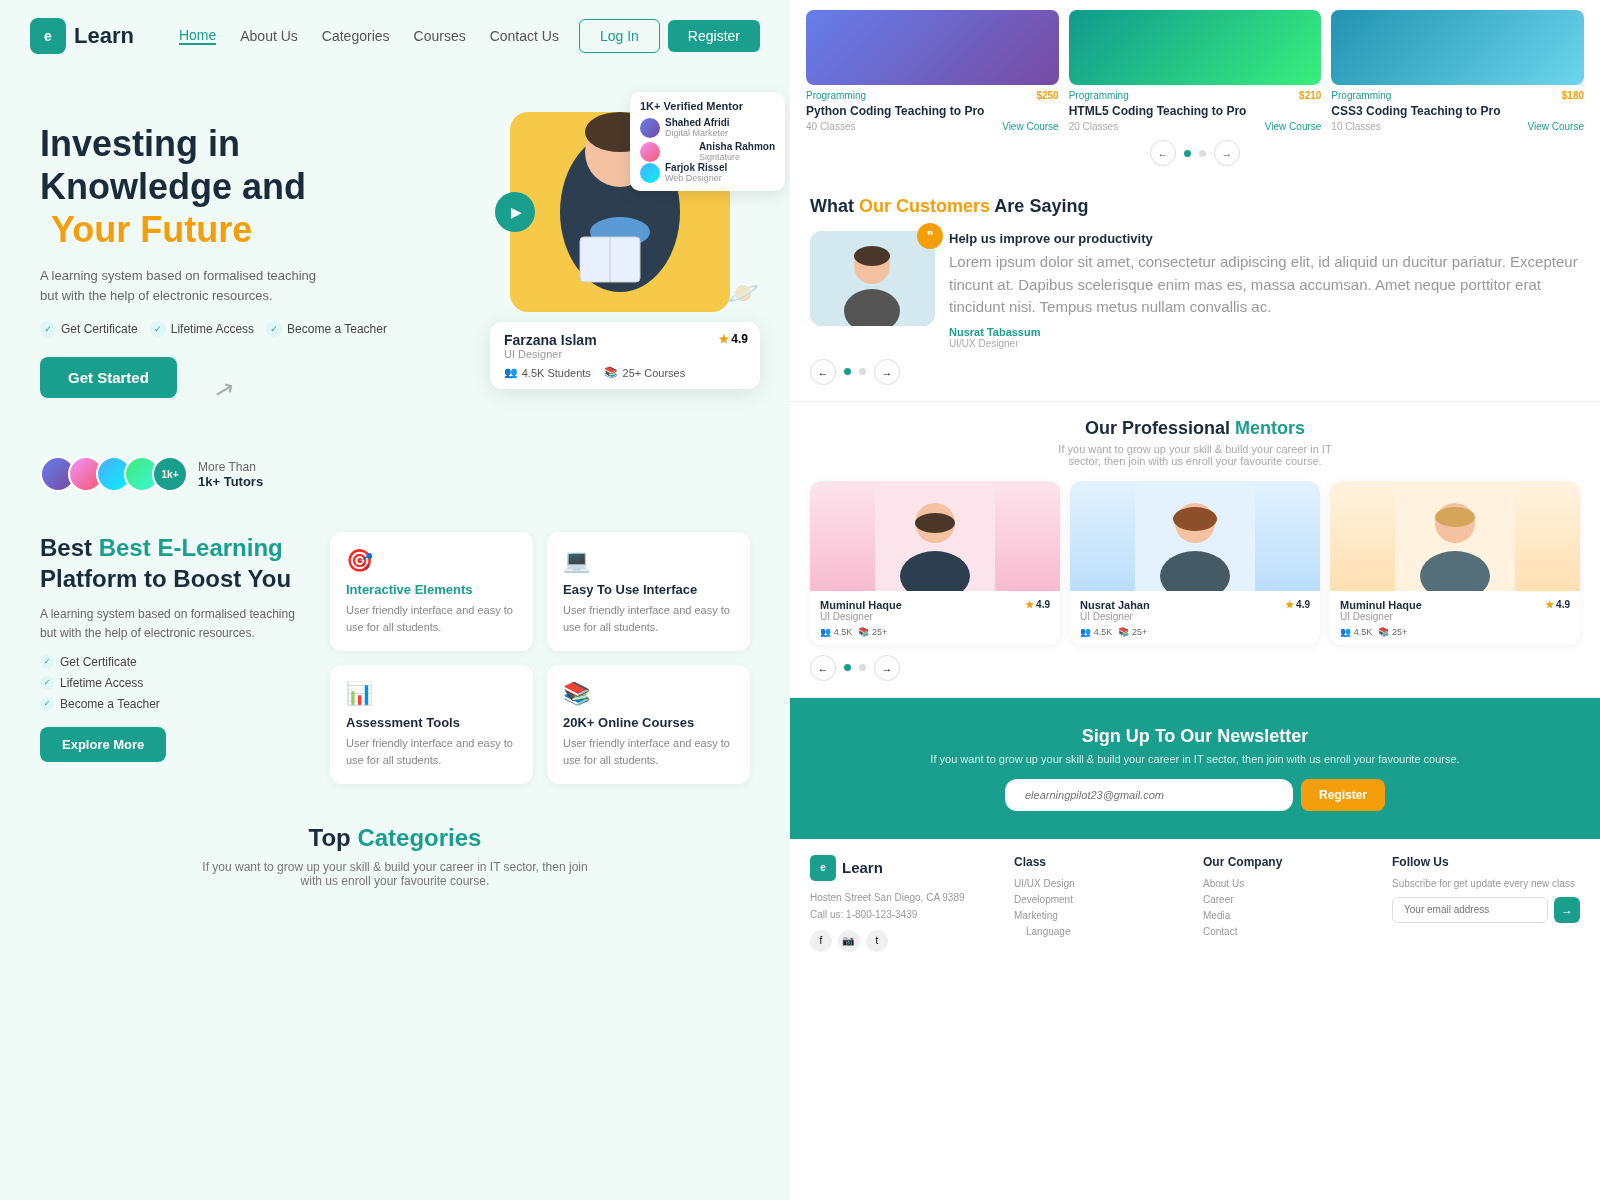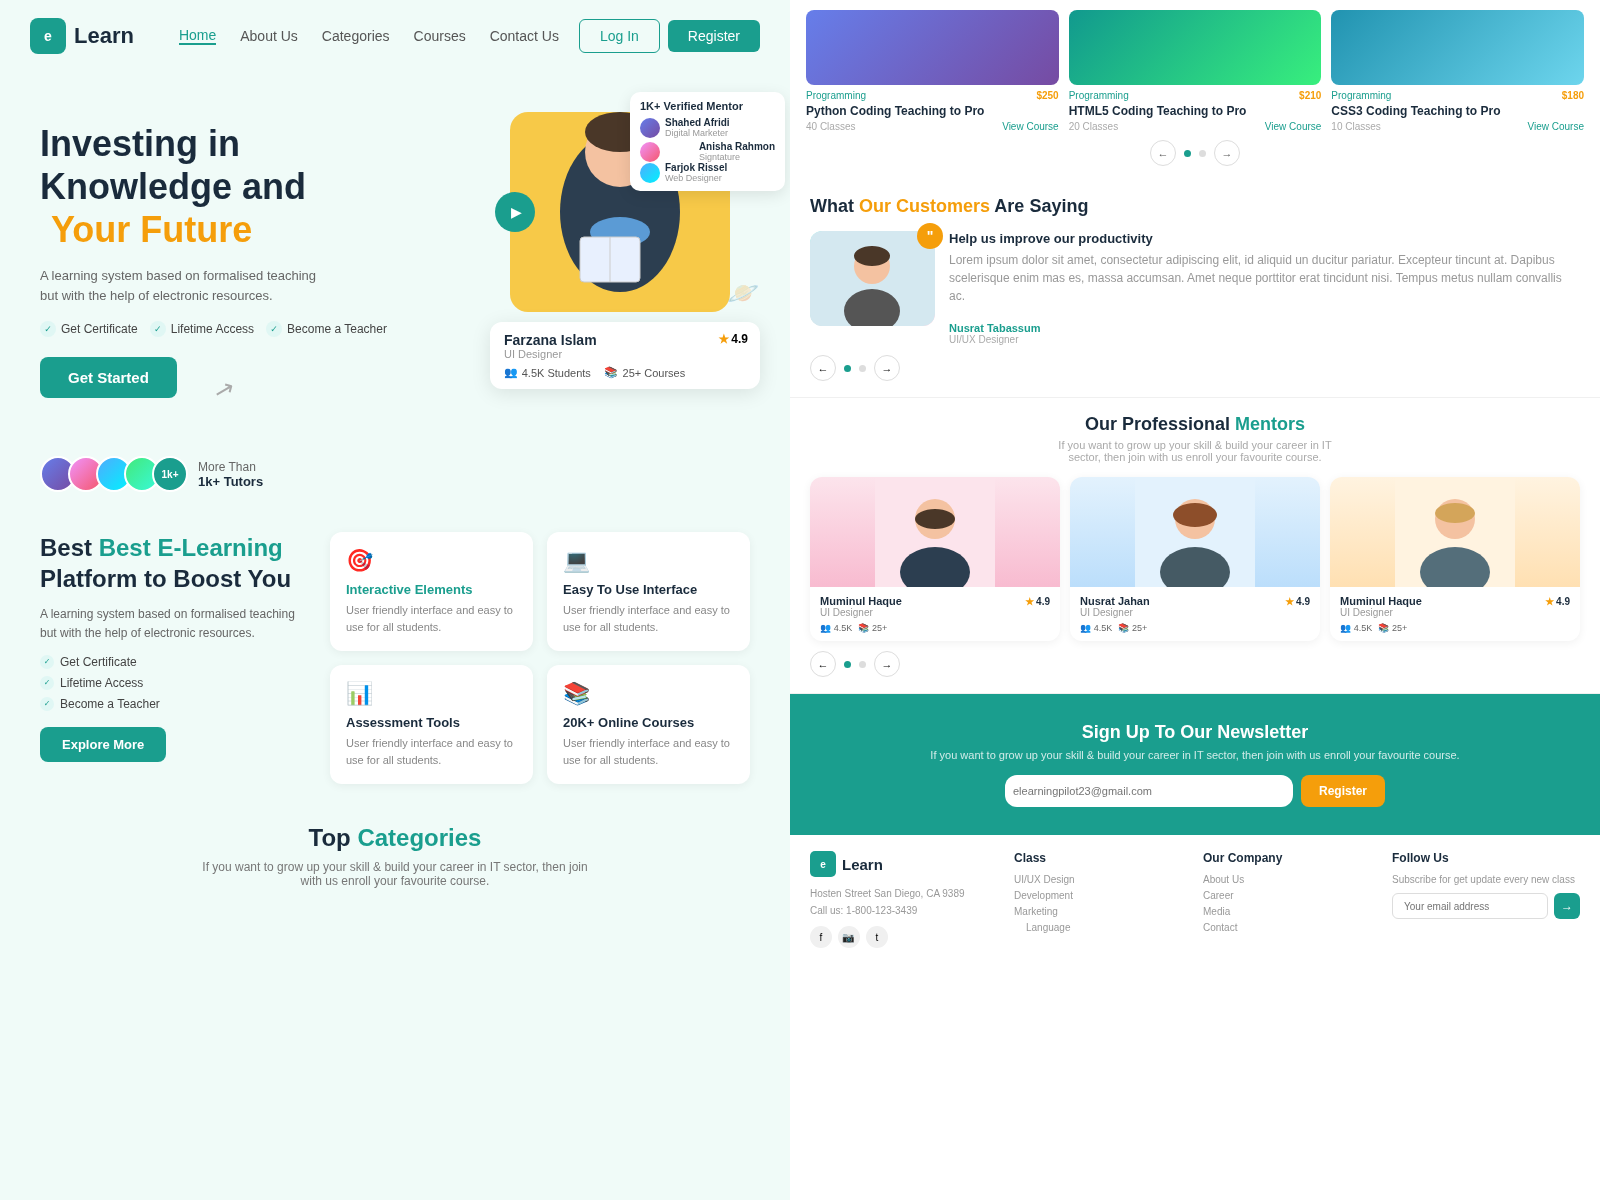--- a/index.html
+++ b/index.html
@@ -311,21 +311,21 @@
           <svg viewBox="0 0 125 95" style="width:125px; height:95px; border-radius:12px;">
             <rect width="125" height="95" fill="#d4e8f0" rx="12"></rect>
             <circle cx="62" cy="35" r="18" fill="#f4c2a1"></circle>
             <ellipse cx="62" cy="80" rx="28" ry="22" fill="#555"></ellipse>
             <ellipse cx="62" cy="25" rx="18" ry="10" fill="#4a3728"></ellipse>
           </svg>
           <div style="position:absolute; top:-8px; right:-8px; width:26px; height:26px; background:#f59e0b; border-radius:50%; display:flex; align-items:center; justify-content:center; color:white; font-size:14px; font-weight:700;">"</div>
         </div>
         <div style="flex:1;">
           <div style="font-size:13px; font-weight:700; color:#1a2b3c; margin-bottom:5px;">Help us improve our productivity</div>
-          <div style="font-size:12px; color:#999; line-height:1.5; margin-bottom:17px;">Lorem ipsum dolor sit amet, consectetur adipiscing elit, id aliquid un ducitur pariatur. Excepteur tincunt at. Dapibus scelerisque enim mas es, massa accumsan. Amet neque porttitor erat tincidunt nisi. Tempus metus nullam convallis ac.</div>
+          <div style="font-size:15px; color:#999; line-height:1.5; margin-bottom:7px;">Lorem ipsum dolor sit amet, consectetur adipiscing elit, id aliquid un ducitur pariatur. Excepteur tincunt at. Dapibus scelerisque enim mas es, massa accumsan. Amet neque porttitor erat tincidunt nisi. Tempus metus nullam convallis ac.</div>
           <div style="font-size:11px; font-weight:600; color:#1a9e8e;">Nusrat Tabassum</div>
           <div style="font-size:10px; color:#aaa;">UI/UX Designer</div>
         </div>
       </div>
 
       <div style="display:flex; align-items:center; gap:8px; margin-top:10px;">
         <div style="width:26px; height:26px; border-radius:50%; border:1px solid #ddd; background:white; display:flex; align-items:center; justify-content:center; cursor:pointer; font-size:11px;">←</div>
         <div style="width:7px; height:7px; border-radius:50%; background:#1a9e8e;"></div>
         <div style="width:7px; height:7px; border-radius:50%; background:#ddd;"></div>
         <div style="width:26px; height:26px; border-radius:50%; border:1px solid #ddd; background:white; display:flex; align-items:center; justify-content:center; cursor:pointer; font-size:11px;">→</div>
@@ -417,21 +417,21 @@
         <div style="width:7px; height:7px; border-radius:50%; background:#1a9e8e;"></div>
         <div style="width:7px; height:7px; border-radius:50%; background:#ddd;"></div>
         <div style="width:26px; height:26px; border-radius:50%; border:1px solid #ddd; background:white; display:flex; align-items:center; justify-content:center; cursor:pointer; font-size:11px;">→</div>
       </div>
     </div>
 
     <div style="background:#1a9e8e; padding:28px 20px; text-align:center;">
       <div style="font-size:18px; font-weight:800; color:white; margin-bottom:6px;">Sign Up To Our Newsletter</div>
       <div style="font-size:11px; color:rgba(255,255,255,0.8); margin-bottom:14px;">If you want to grow up your skill &amp; build your career in IT sector, then join with us enroll your favourite course.</div>
       <div style="display:flex; gap:8px; max-width:380px; margin:0 auto;">
-        <input type="email" style="flex: 1 1 0%; padding: 9px 8px; border-radius: 12px; border: none; font-size: 11px;" placeholder="elearningpilot23@gmail.com">
+        <input type="email" style="flex: 1 1 0%; padding: 9px 20px; border-radius: 12px; border: none; font-size: 11px; font-style: italic;" placeholder="elearningpilot23@gmail.com">
         <button style="padding:9px 18px; background:#f59e0b; color:white; border:none; border-radius:8px; font-size:12px; font-weight:600; cursor:pointer;">Register</button>
       </div>
     </div>
 
     <div style="padding:16px 20px; background:white;">
       <div style="display:grid; grid-template-columns:190px 1fr 1fr 1fr; gap:14px;">
 
         <div>
           <div style="display:flex; align-items:center; gap:6px; margin-bottom:8px;">
             <div style="width:26px; height:26px; background:#1a9e8e; border-radius:5px; display:flex; align-items:center; justify-content:center; color:white; font-size:10px; font-weight:700;">e</div>

